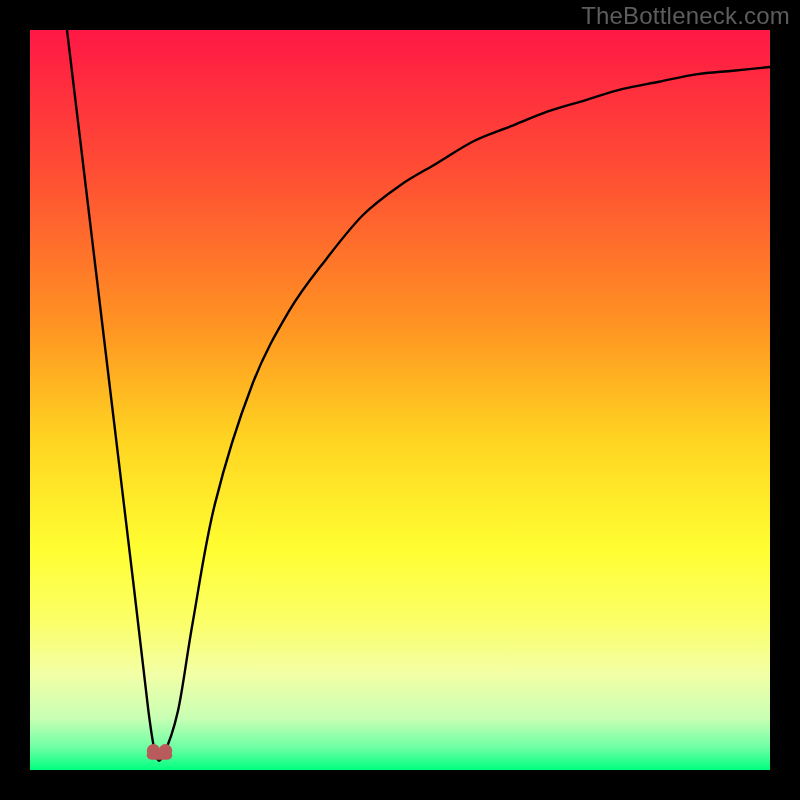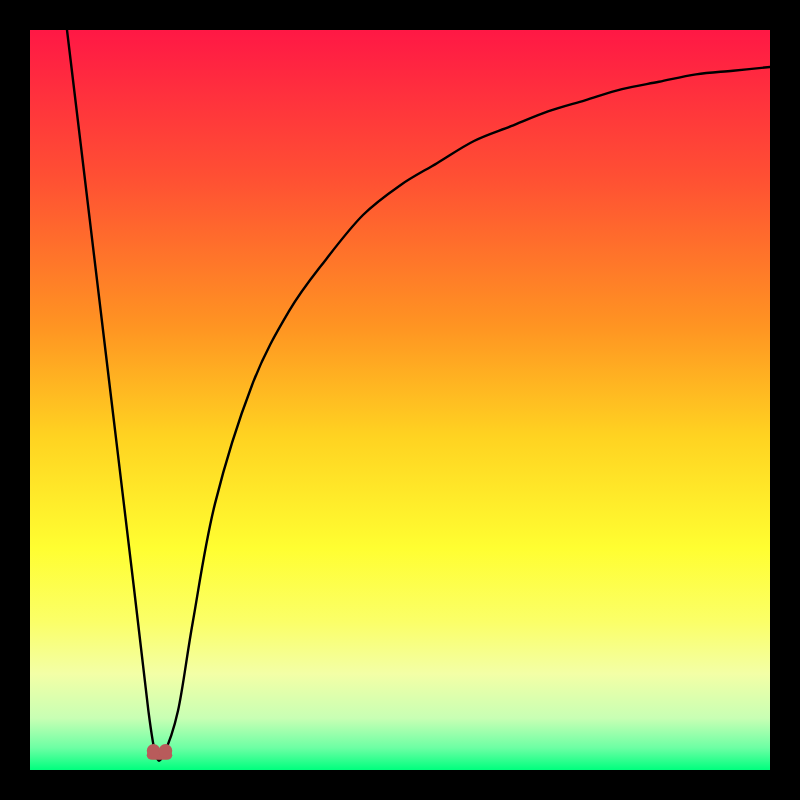--- a/index.html
+++ b/index.html
@@ -32,20 +32,21 @@
     left: 30px;
     top: 30px;
     width: 740px;
     height: 740px;
   }
 </style>
 </head>
 <body>
 
 <div class="outer">
+  <div class="watermark">TheBottleneck.com</div>
 
   <svg class="plot" viewBox="0 0 740 740">
     <defs>
       <linearGradient id="bg-grad" x1="0" y1="0" x2="0" y2="1">
           <stop offset="0%" stop-color="#ff1845"></stop>
           <stop offset="20%" stop-color="#ff5033"></stop>
           <stop offset="40%" stop-color="#ff9422"></stop>
           <stop offset="55.00000000000001%" stop-color="#ffd321"></stop>
           <stop offset="70%" stop-color="#fffe31"></stop>
           <stop offset="80%" stop-color="#fbff68"></stop>

